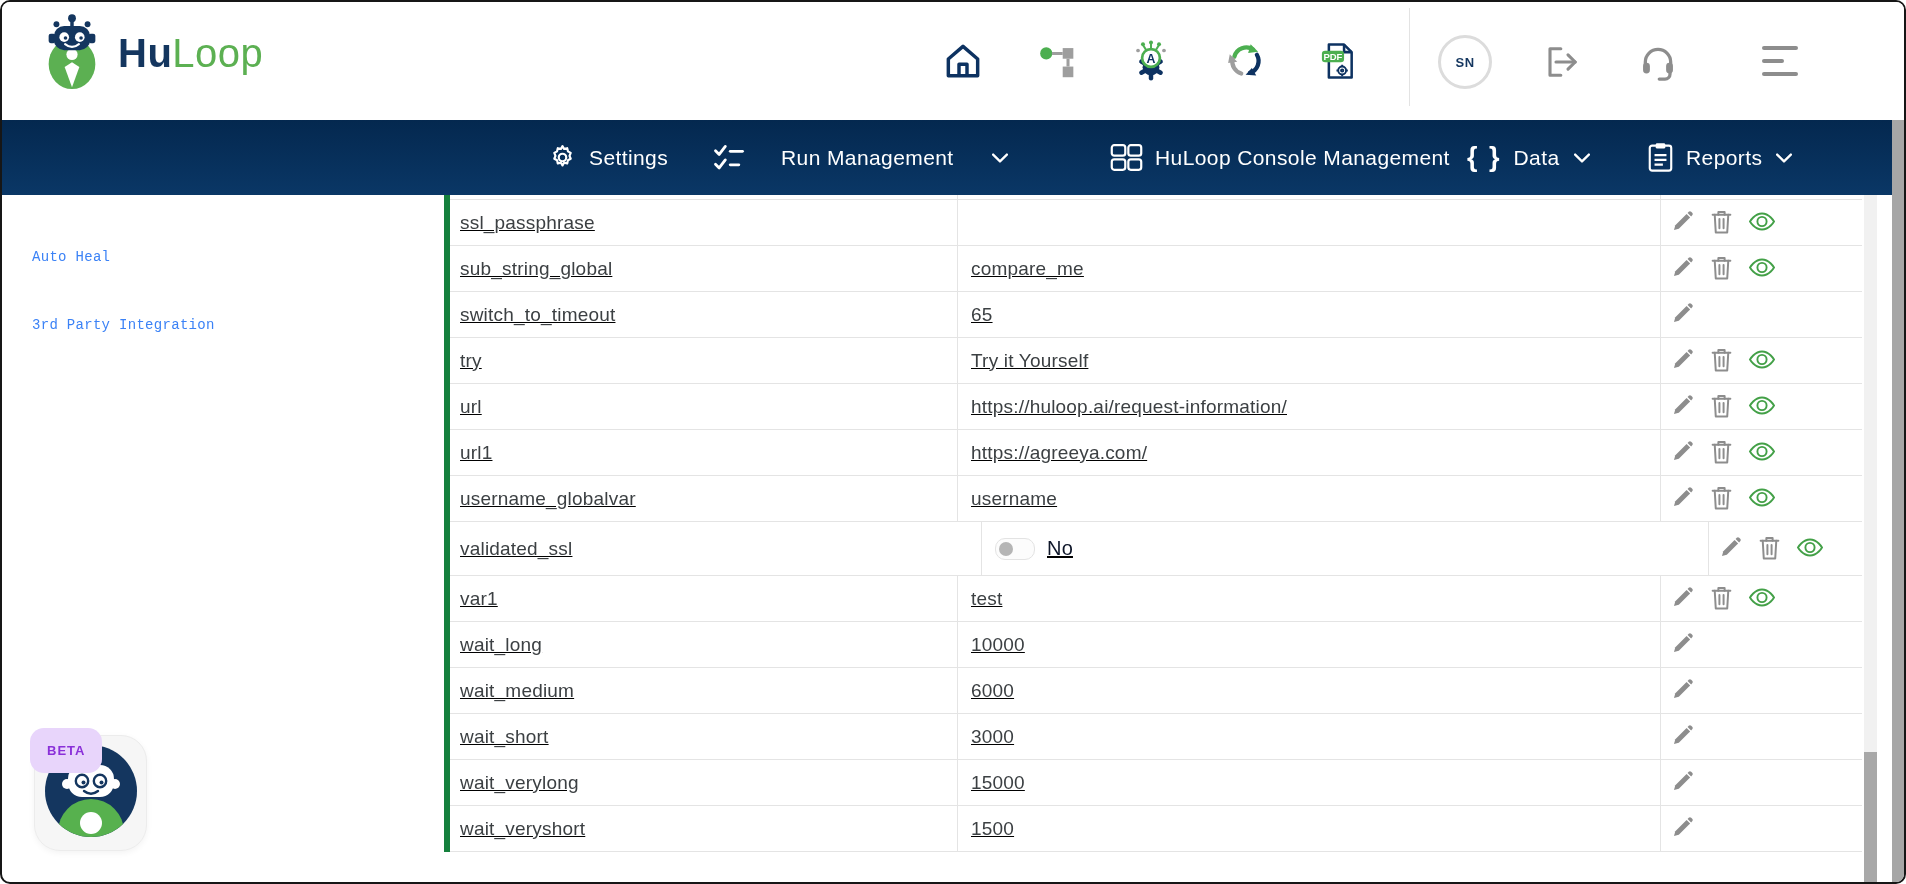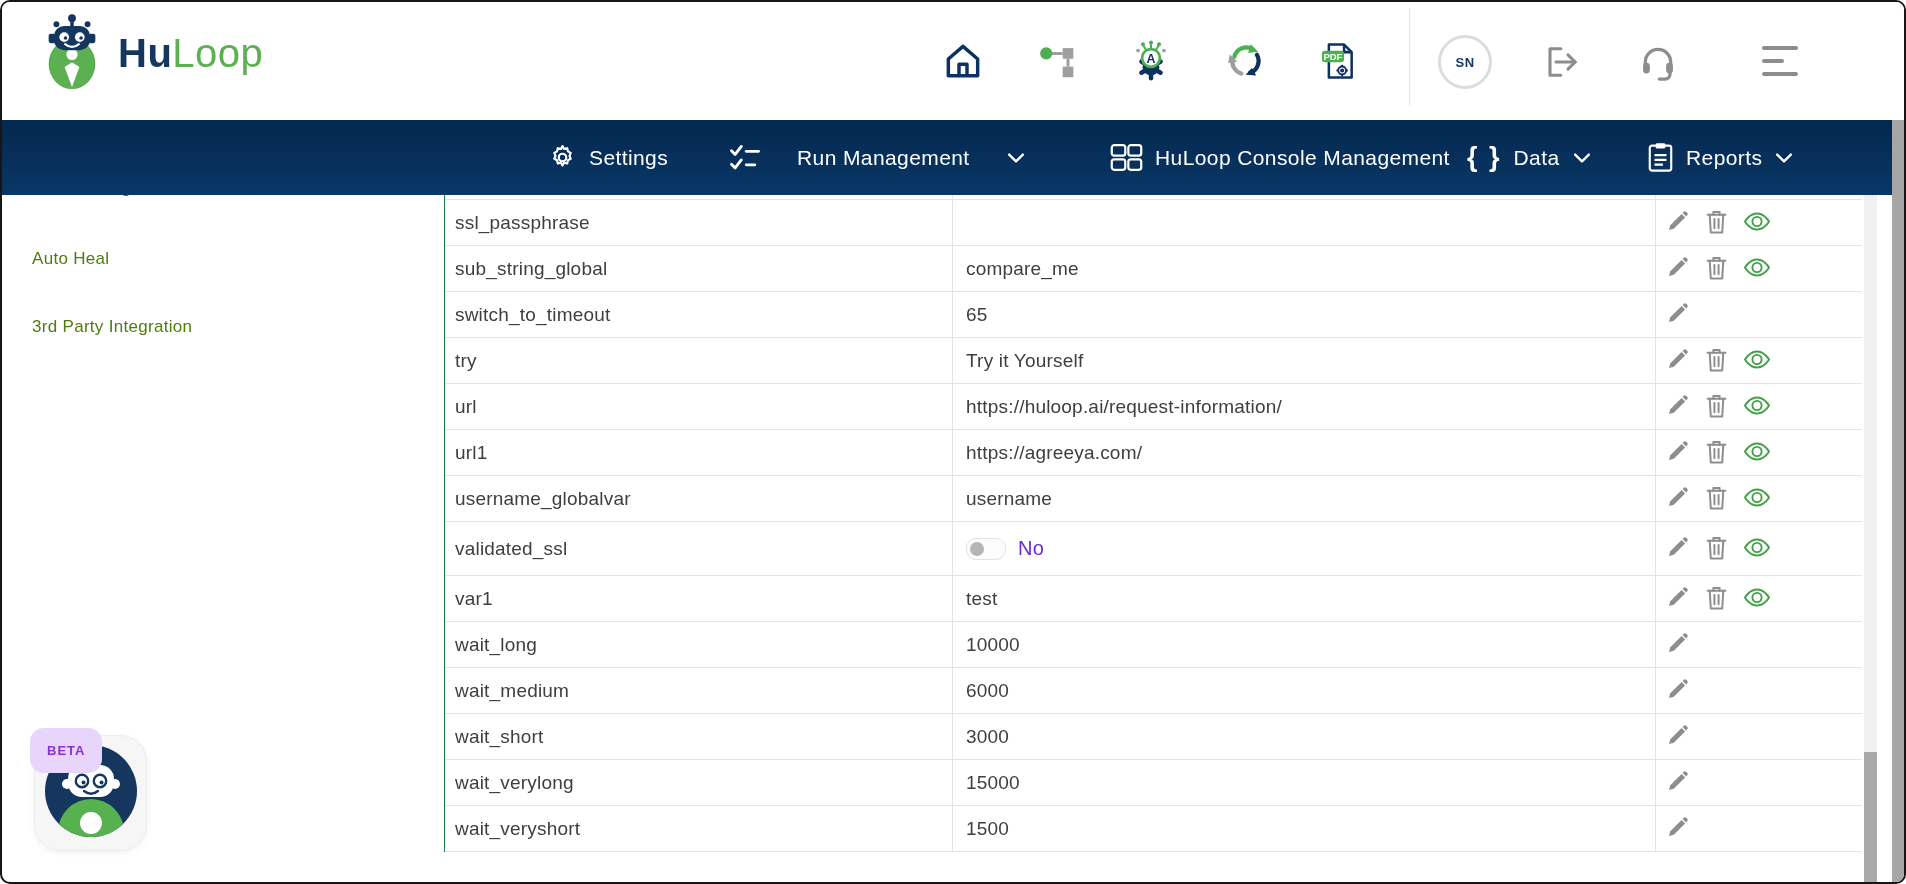--- a/index.html
+++ b/index.html
@@ -27,32 +27,32 @@
   .hamburger .bar.long{width:36px;}
   
   .navbar{position:absolute;left:0;top:118px;width:1906px;height:75px;z-index:9;
     background:linear-gradient(180deg,#04284f 0%,#0a3766 100%);}
   .nav-item{position:absolute;top:0;height:75px;display:flex;align-items:center;gap:12px;color:#fff;cursor:pointer;text-align:right;}
   .nav-item .nav-label{font-size:21px;font-weight:500;letter-spacing:.4px;white-space:nowrap;}
   .nav-item .nav-ic{display:inline-flex;align-items:center;justify-content:center;}
   .nav-item .braces{font-size:27px;font-weight:600;letter-spacing:2px;line-height:1;}
   .nav-item .chev{display:inline-flex;margin-left:2px;}
   
-  .side-item{position:absolute;left:30px;color:#4d7c0f;font-size:17px;letter-spacing:.3px;cursor:pointer;z-index:1;white-space:nowrap;}
+  .side-item{position:absolute;left:30px;color:#3b82f6;font-size:14px;letter-spacing:.3px;cursor:pointer;z-index:1;white-space:nowrap;font-family:Liberation Mono, monospace;}
   
-  .var-table{position:absolute;left:442px;top:152px;width:1418px;z-index:1;border-left:1px solid #15803d;box-sizing:border-box;}
+  .var-table{position:absolute;left:442px;top:152px;width:1418px;z-index:1;border-left:6px solid #15803d;box-sizing:border-box;text-decoration:underline;}
   .trow{display:flex;height:46px;border-bottom:1px solid #e4e4e4;box-sizing:border-box;align-items:stretch;background:#fff;}
   .cell{display:flex;align-items:center;box-sizing:border-box;overflow:hidden;}
   .cell.name{width:507px;padding-left:10px;color:#3c4043;font-size:19px;letter-spacing:.2px;}
   .cell.value{width:703px;padding-left:13px;border-left:1px solid #e4e4e4;color:#3c4043;font-size:19px;letter-spacing:.2px;}
   .cell.actions{flex:1;border-left:1px solid #e4e4e4;padding-left:8px;gap:11px;}
   .act-btn{background:none;border:none;padding:2px;margin:0;cursor:pointer;display:inline-flex;align-items:center;}
   .toggle{display:inline-block;width:38px;height:20px;border-radius:10px;border:1.5px solid #e3e3e3;background:#fcfcfc;position:relative;cursor:pointer;box-sizing:content-box;}
   .toggle .knob{position:absolute;left:3px;top:3px;width:14px;height:14px;border-radius:50%;background:#b5b5b5;}
-  .toggle-label{color:#6d28d9;font-size:20px;margin-left:12px;}
+  .toggle-label{color:#0f172a;font-size:20px;margin-left:12px;}
   
   .bot-card{position:absolute;left:32px;top:733px;width:111px;height:114px;background:#f6f6f6;border:1px solid #ececec;
     border-radius:26px;display:flex;align-items:center;justify-content:center;z-index:8;cursor:pointer;box-shadow:0 2px 6px rgba(0,0,0,.05);}
   .beta-badge{position:absolute;left:28px;top:726px;background:#e8d5fb;color:#8a30d9;font-weight:bold;font-size:13px;
     letter-spacing:1px;padding:15px 17px;border-radius:14px;z-index:9;}
   
   .inner-scroll-track{position:absolute;left:1862px;top:150px;width:13px;height:732px;background:#f1f1f1;z-index:4;}
   .inner-scroll-thumb{position:absolute;left:1862px;top:750px;width:13px;height:132px;background:#a8a8a8;z-index:5;cursor:pointer;}
   .outer-scroll-thumb{position:absolute;left:1890px;top:118px;width:13px;height:764px;background:#a6a6a6;z-index:11;cursor:pointer;}
 </style>
@@ -178,21 +178,21 @@
   <div class="navbar" id="navbar">
       <div class="nav-item" style="left: 546px;">
         <span class="nav-ic">
           <svg width="29" height="29" viewBox="0 0 24 24" fill="none" stroke="#fff" stroke-width="1.8" stroke-linejoin="round">
             <path d="M12 2.6l1.3 2.3 2.6-.6.6 2.6 2.3 1.3-1 2.4 1 2.4-2.3 1.3-.6 2.6-2.6-.6-1.3 2.3-1.3-2.3-2.6.6-.6-2.6-2.3-1.3 1-2.4-1-2.4 2.3-1.3.6-2.6 2.6.6z"></path>
             <circle cx="12" cy="12" r="3.1"></circle>
           </svg>
         </span>
         <span class="nav-label">Settings</span>
       </div>
-      <div class="nav-item" style="left: 727px; gap: 36px;">
+      <div class="nav-item" style="left: 711px; gap: 36px;">
         <span class="nav-ic">
           <svg width="32" height="27" viewBox="0 0 26 22" fill="none" stroke="#fff" stroke-width="2.3" stroke-linecap="round" stroke-linejoin="round">
             <path d="M2 5.5l3 3 5-6.5"></path>
             <path d="M2 16.5l3 3 5-6.5"></path>
             <line x1="14" y1="6" x2="24" y2="6"></line>
             <line x1="14" y1="17" x2="21" y2="17"></line>
           </svg>
         </span>
         <span class="nav-label">Run Management</span>
         <span class="chev">
@@ -421,21 +421,21 @@
               </svg></span>
           </button>
           <button class="act-btn">
             <span><svg width="28" height="21" viewBox="0 0 28 20" fill="none" stroke="#43a047" stroke-width="1.9">
                 <path d="M2 10s4.5-8 12-8 12 8 12 8-4.5 8-12 8-12-8-12-8z"></path>
                 <circle cx="14" cy="10" r="4.6"></circle>
               </svg></span>
           </button>
         </div>
       </div>
-      <div class="trow" style="height: 54px;">
+      <div class="trow" style="height: 54px; gap: 24px;">
         <div class="cell name">validated_ssl</div>
         <div class="cell value">
           <span class="toggle">
             <span class="knob"></span>
           </span>
           <span class="toggle-label">No</span>
         </div>
         <div class="cell actions">
           <button class="act-btn">
             <span><svg width="24" height="24" viewBox="0 0 24 24" fill="#8d8d8d">

